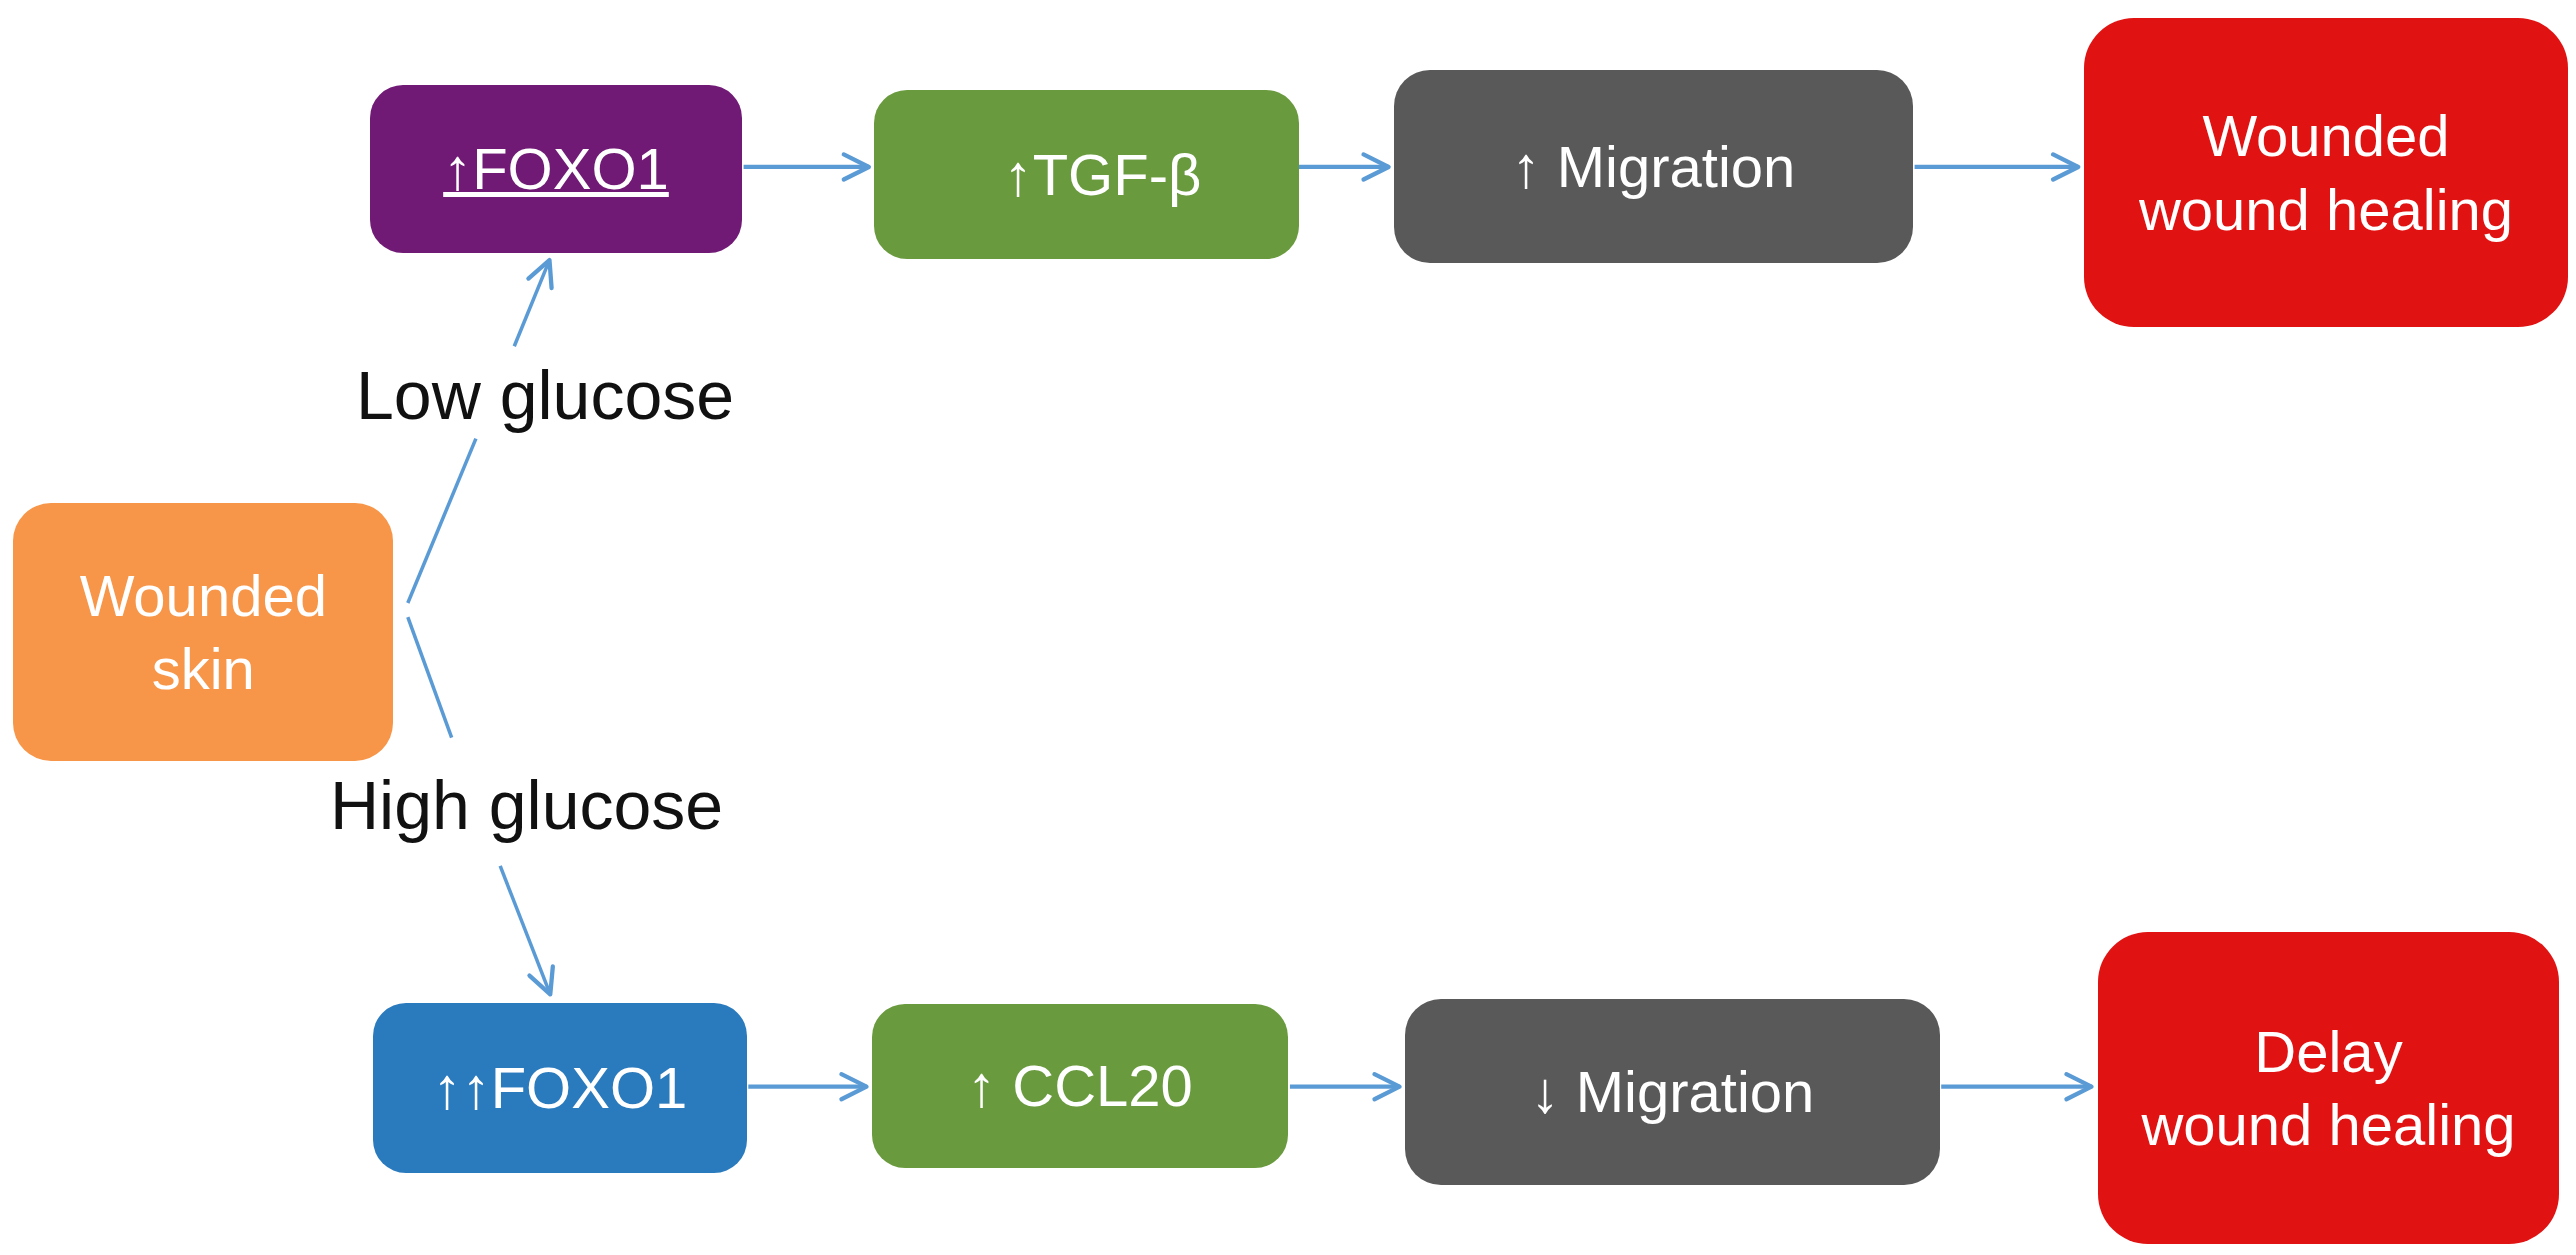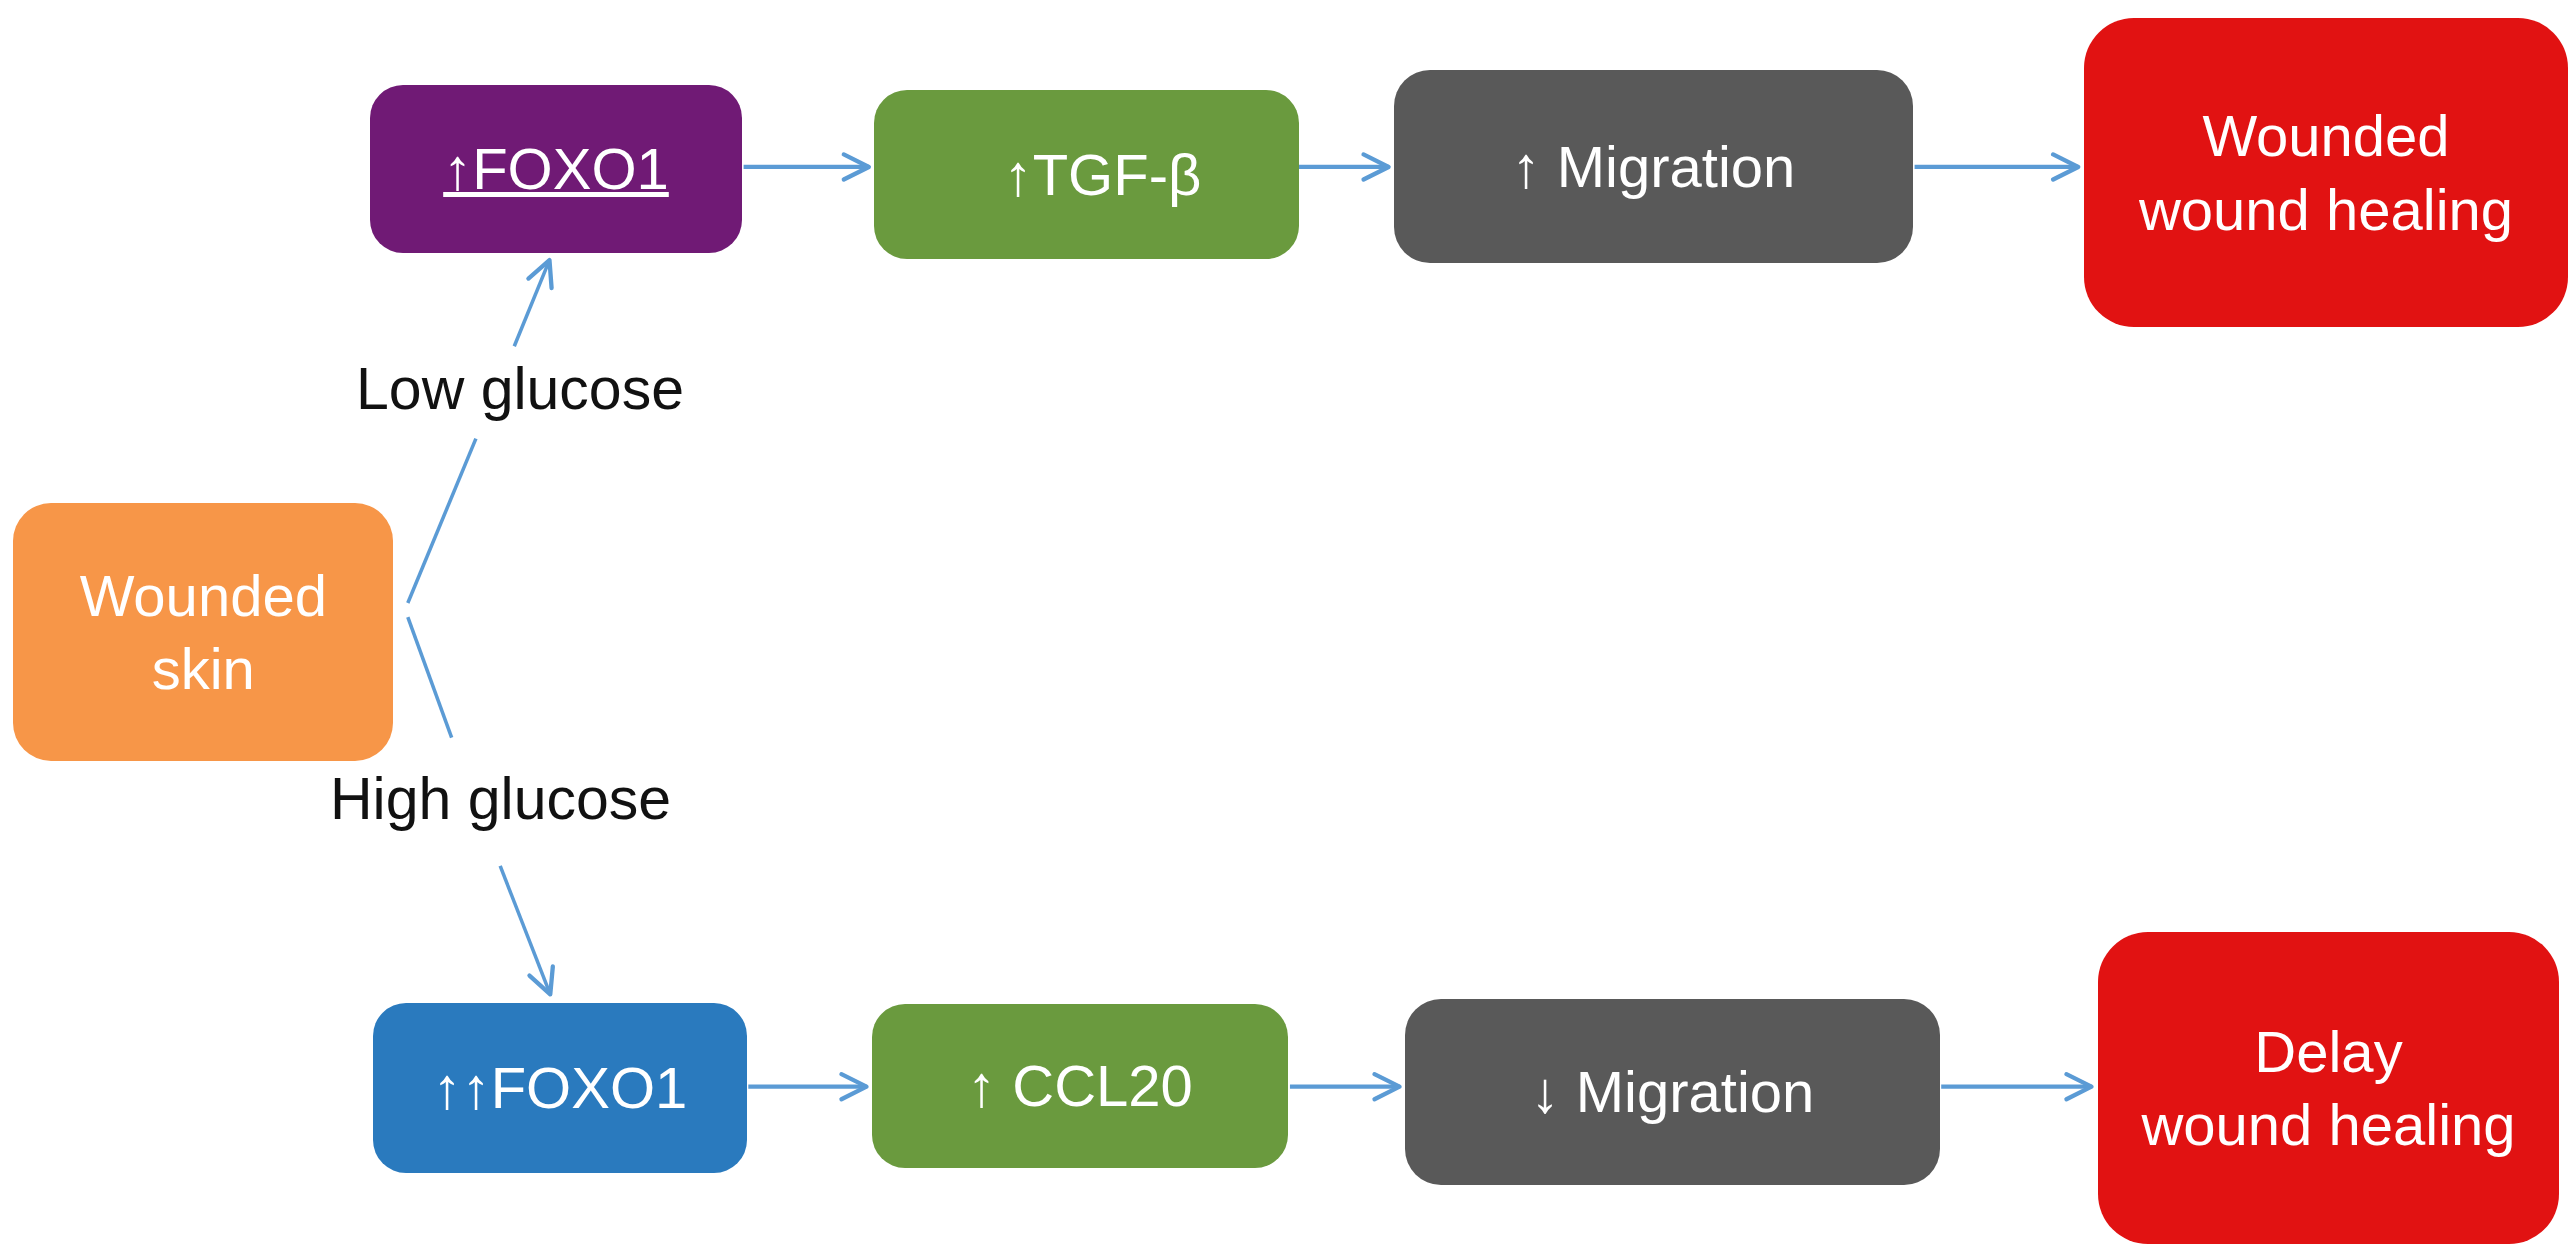--- a/index.html
+++ b/index.html
@@ -49,21 +49,21 @@
   .node-migration-up   { left: 1394px; top: 70px;   width: 519px; height: 193px; }
   .node-promote        { left: 2084px; top: 18px;   width: 484px; height: 309px; }
   .node-foxo1-high     { left: 373px;  top: 1003px; width: 374px; height: 170px; }
   .node-ccl20          { left: 872px; top: 1004px; width: 416px; height: 164px; }
   .node-migration-down { left: 1405px; top: 999px; width: 535px; height: 186px; }
   .node-delay          { left: 2098px; top: 932px; width: 461px; height: 312px; }
 
   .edge-label {
     position: absolute;
     color: var(--color-label_text, #111111);
-    font-size: 59px;
+    font-size: 68px;
     line-height: 1.15;
     white-space: nowrap;
   }
   .label-low-glucose  { left: 356px; top: 356px; }
   .label-high-glucose { left: 330px; top: 766px; }
 </style>
 </head>
 <body>
 
 <div class="canvas">

